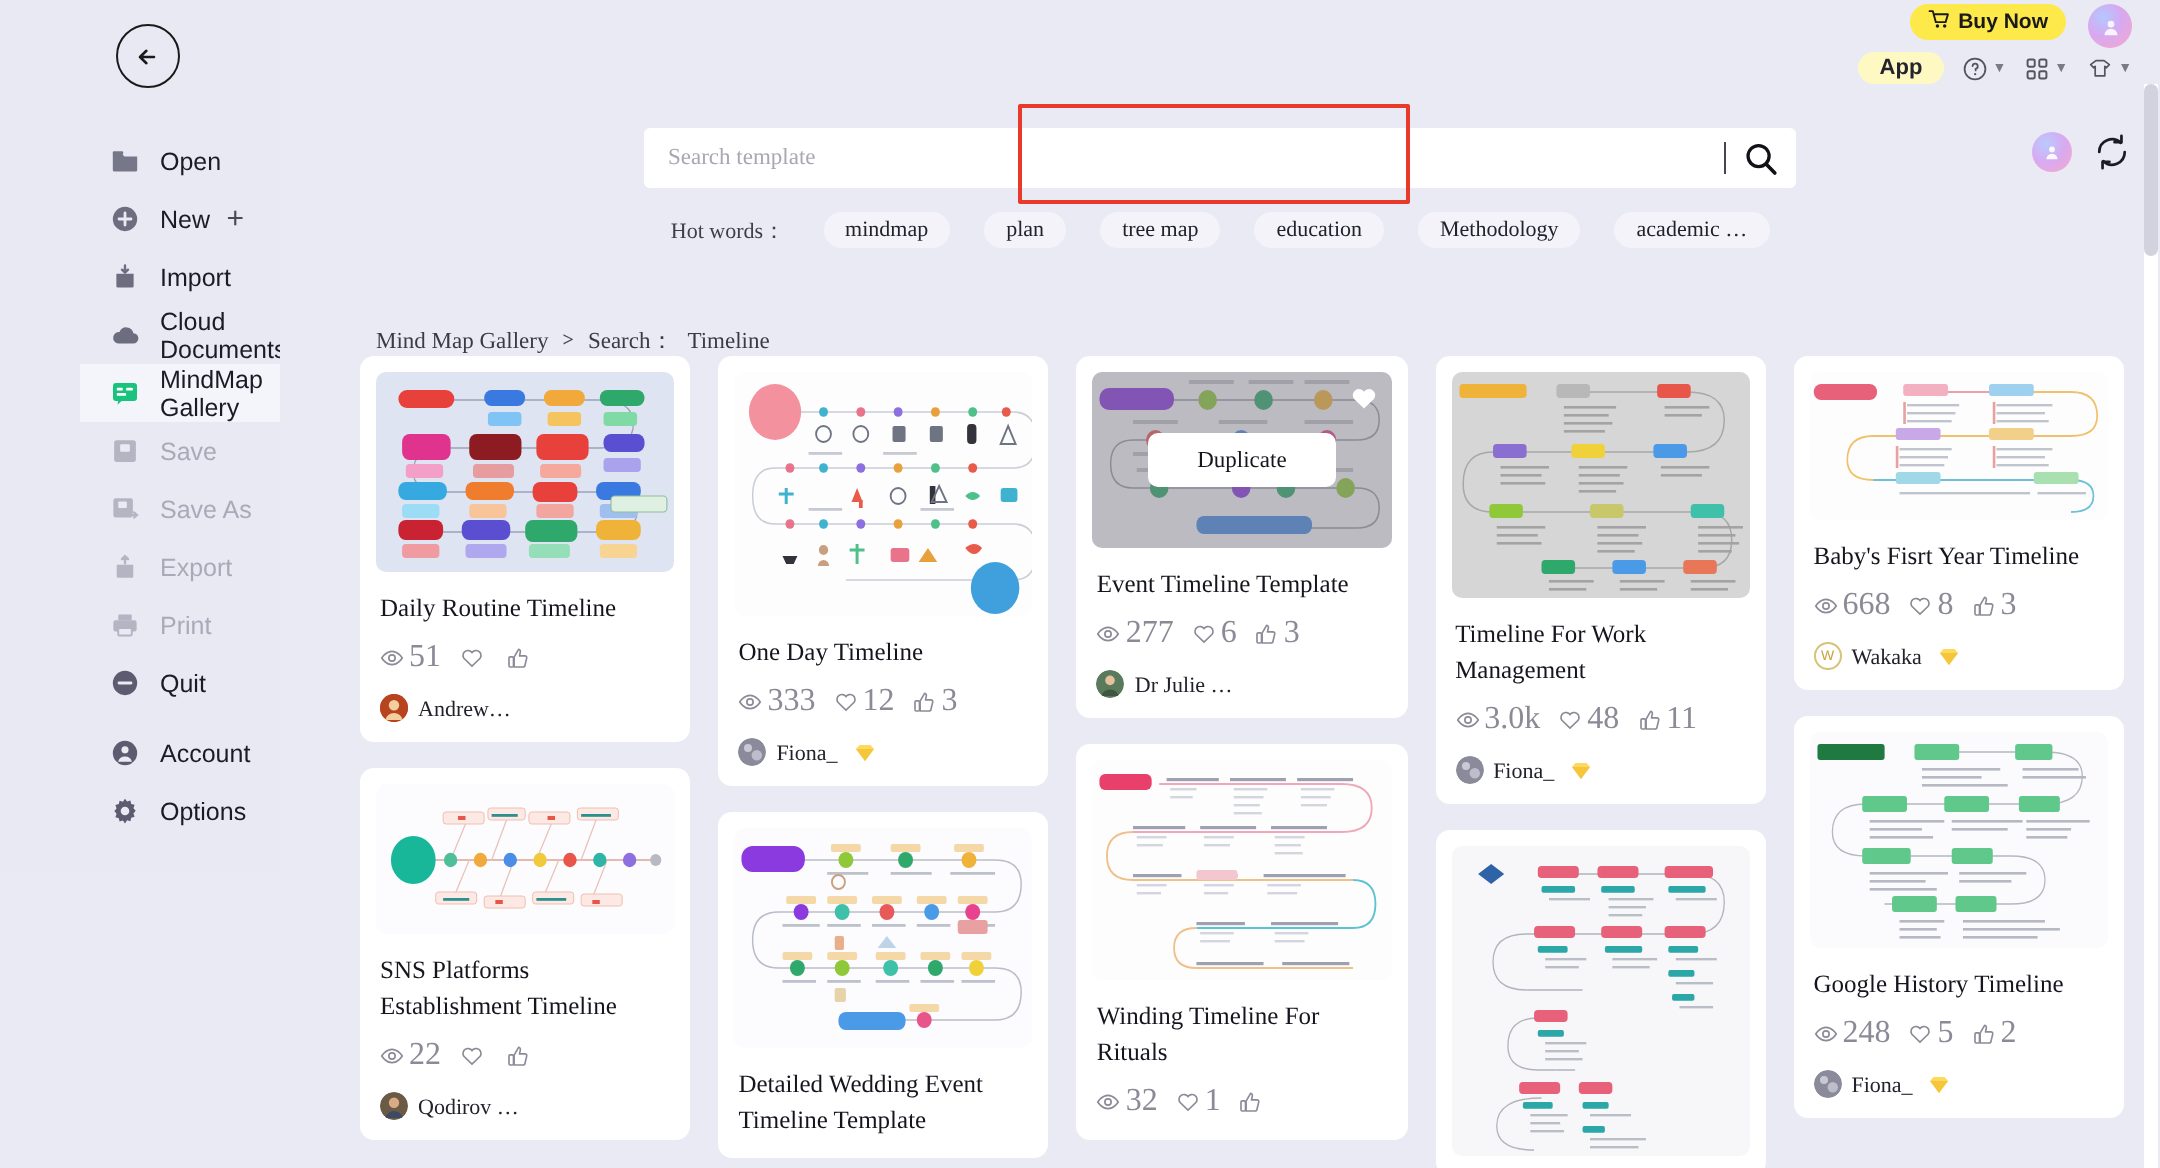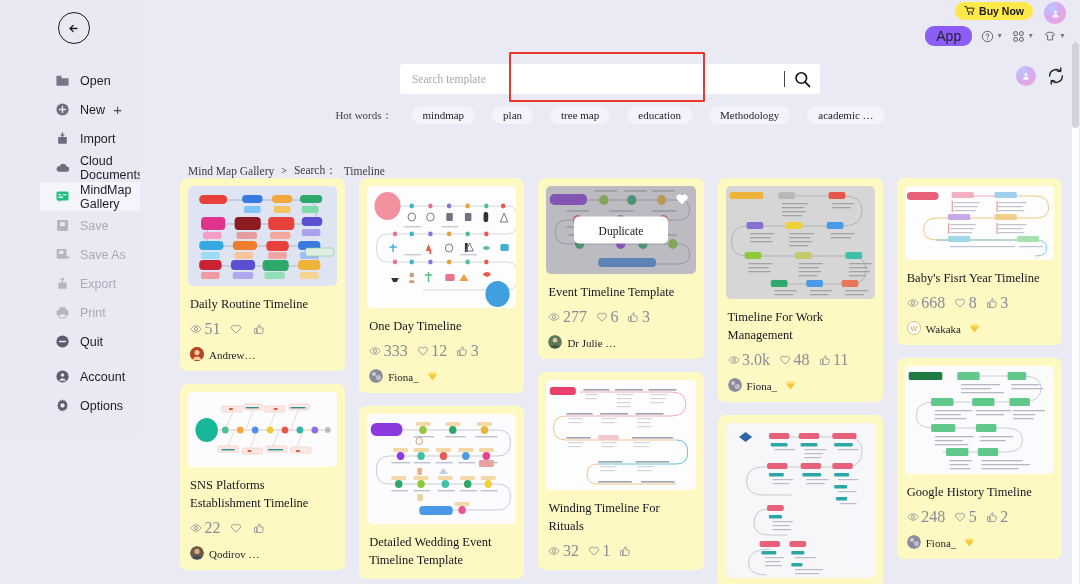--- a/index.html
+++ b/index.html
@@ -78,35 +78,36 @@
     width: 22px; height: 22px; border-radius: 50%;
     background: radial-gradient(circle at 35% 30%, #b3c8ff 0%, #d8a8f0 45%, #f6a8c8 100%);
     display:flex;align-items:center;justify-content:center;
     cursor: pointer;
   }
   .toolrow {
     position: absolute; top: 26px; right: 14px;
     display: flex; align-items: center; gap: 9px;
   }
   .app-chip {
-    background: #8b5cf6; border-radius: 9px;
-    padding: 2px 11px; font-size: 14px; color: #24242e;
+    background: #fef9c3; border-radius: 9px;
+    padding: 2px 11px; font-size: 11px; color: #24242e;
     font-family: "Liberation Sans", sans-serif;
     cursor: pointer;
+    font-weight: bold;
   }
   .tool-ico {
     display: flex; align-items: center; gap: 2px;
     cursor: pointer; color: #3a3a46;
   }
   .caret { font-size: 7px; color: #7a7a88; }
 
   
   .searchzone { position: absolute; top: 64px; left: 0; right: 0; }
   .search-wrap {
-    width: 420px; height: 30px; margin: 0 auto;
+    width: 576px; height: 30px; margin: 0 auto;
     background: #fff; border-radius: 3px;
     display: flex; align-items: center;
     padding: 0 8px 0 12px;
   }
   .search-input {
     border: 0; outline: 0; flex: 1 1 auto;
     font-family: "Liberation Serif", serif; font-size: 11.5px;
     color: #22222c; background: transparent;
   }
   .search-input::placeholder { color: #a8a8b4; }
@@ -147,21 +148,21 @@
   .crumb-static { color: #3b3b46; }
 
   
   .gallery {
     position: absolute; top: 178px; left: 40px; right: 18px; bottom: 0;
     column-count: 5; column-gap: 14px;
     overflow: hidden;
   }
   .card {
     break-inside: avoid;
-    background: #fef9c3;
+    background: #ffffff;
     border-radius: 7px;
     margin-bottom: 13px;
     padding: 8px 8px 10px 8px;
     cursor: pointer;
     position: relative;
   }
   .thumb {
     width: 100%; border-radius: 5px; overflow: hidden;
     position: relative; background: #fbfbfd;
   }

